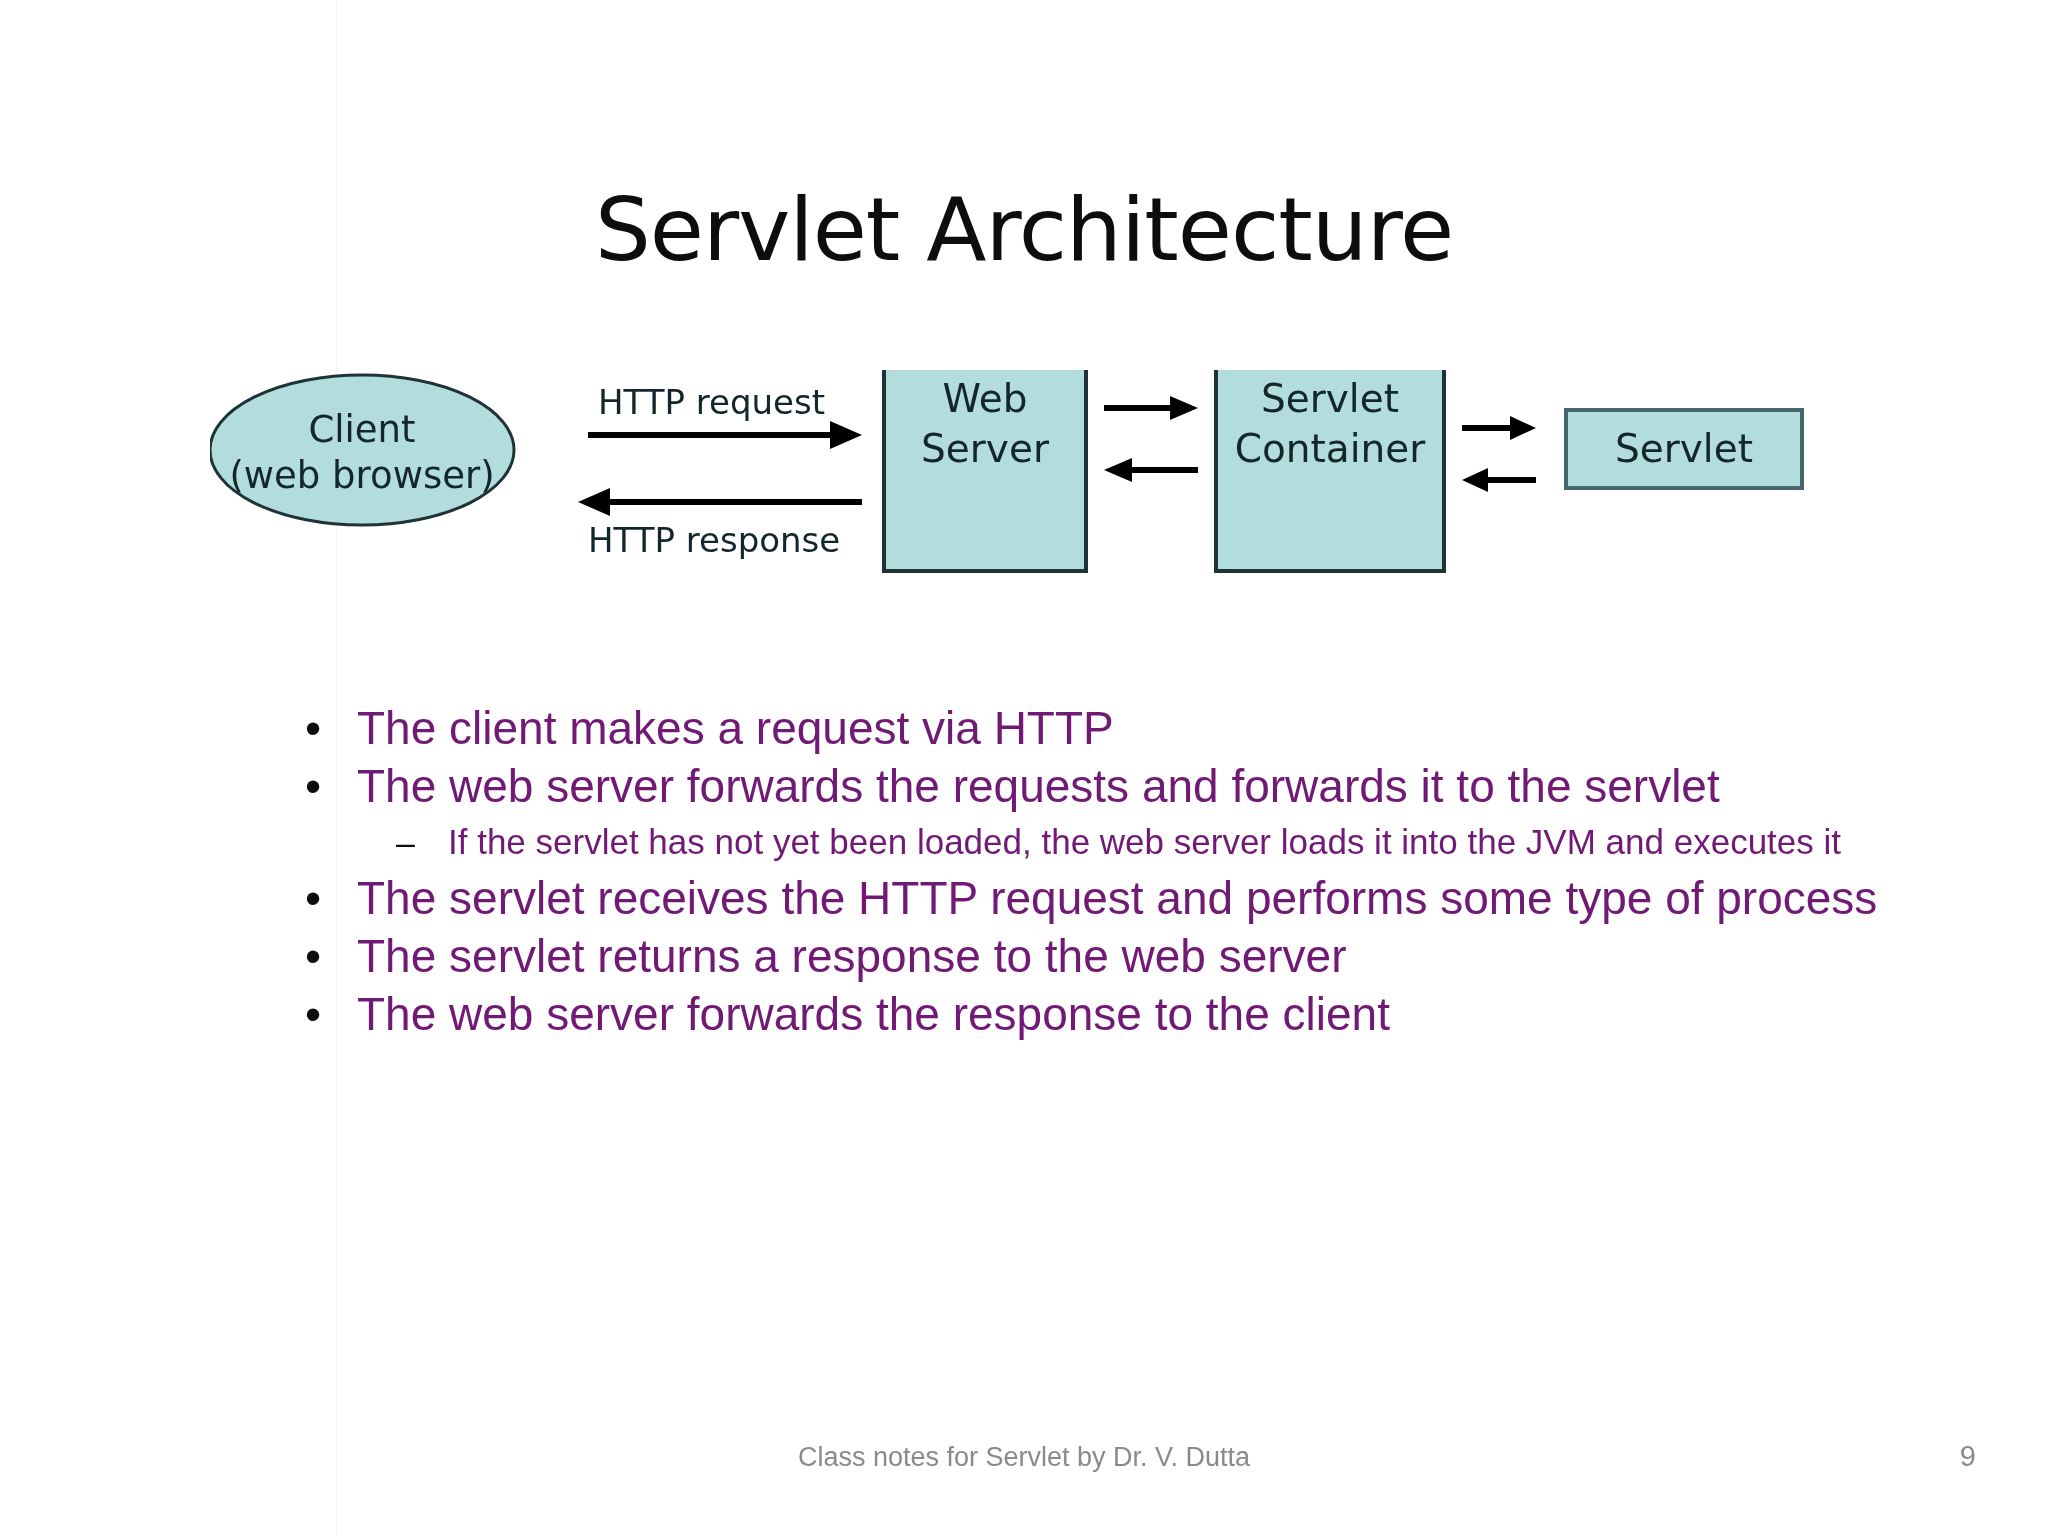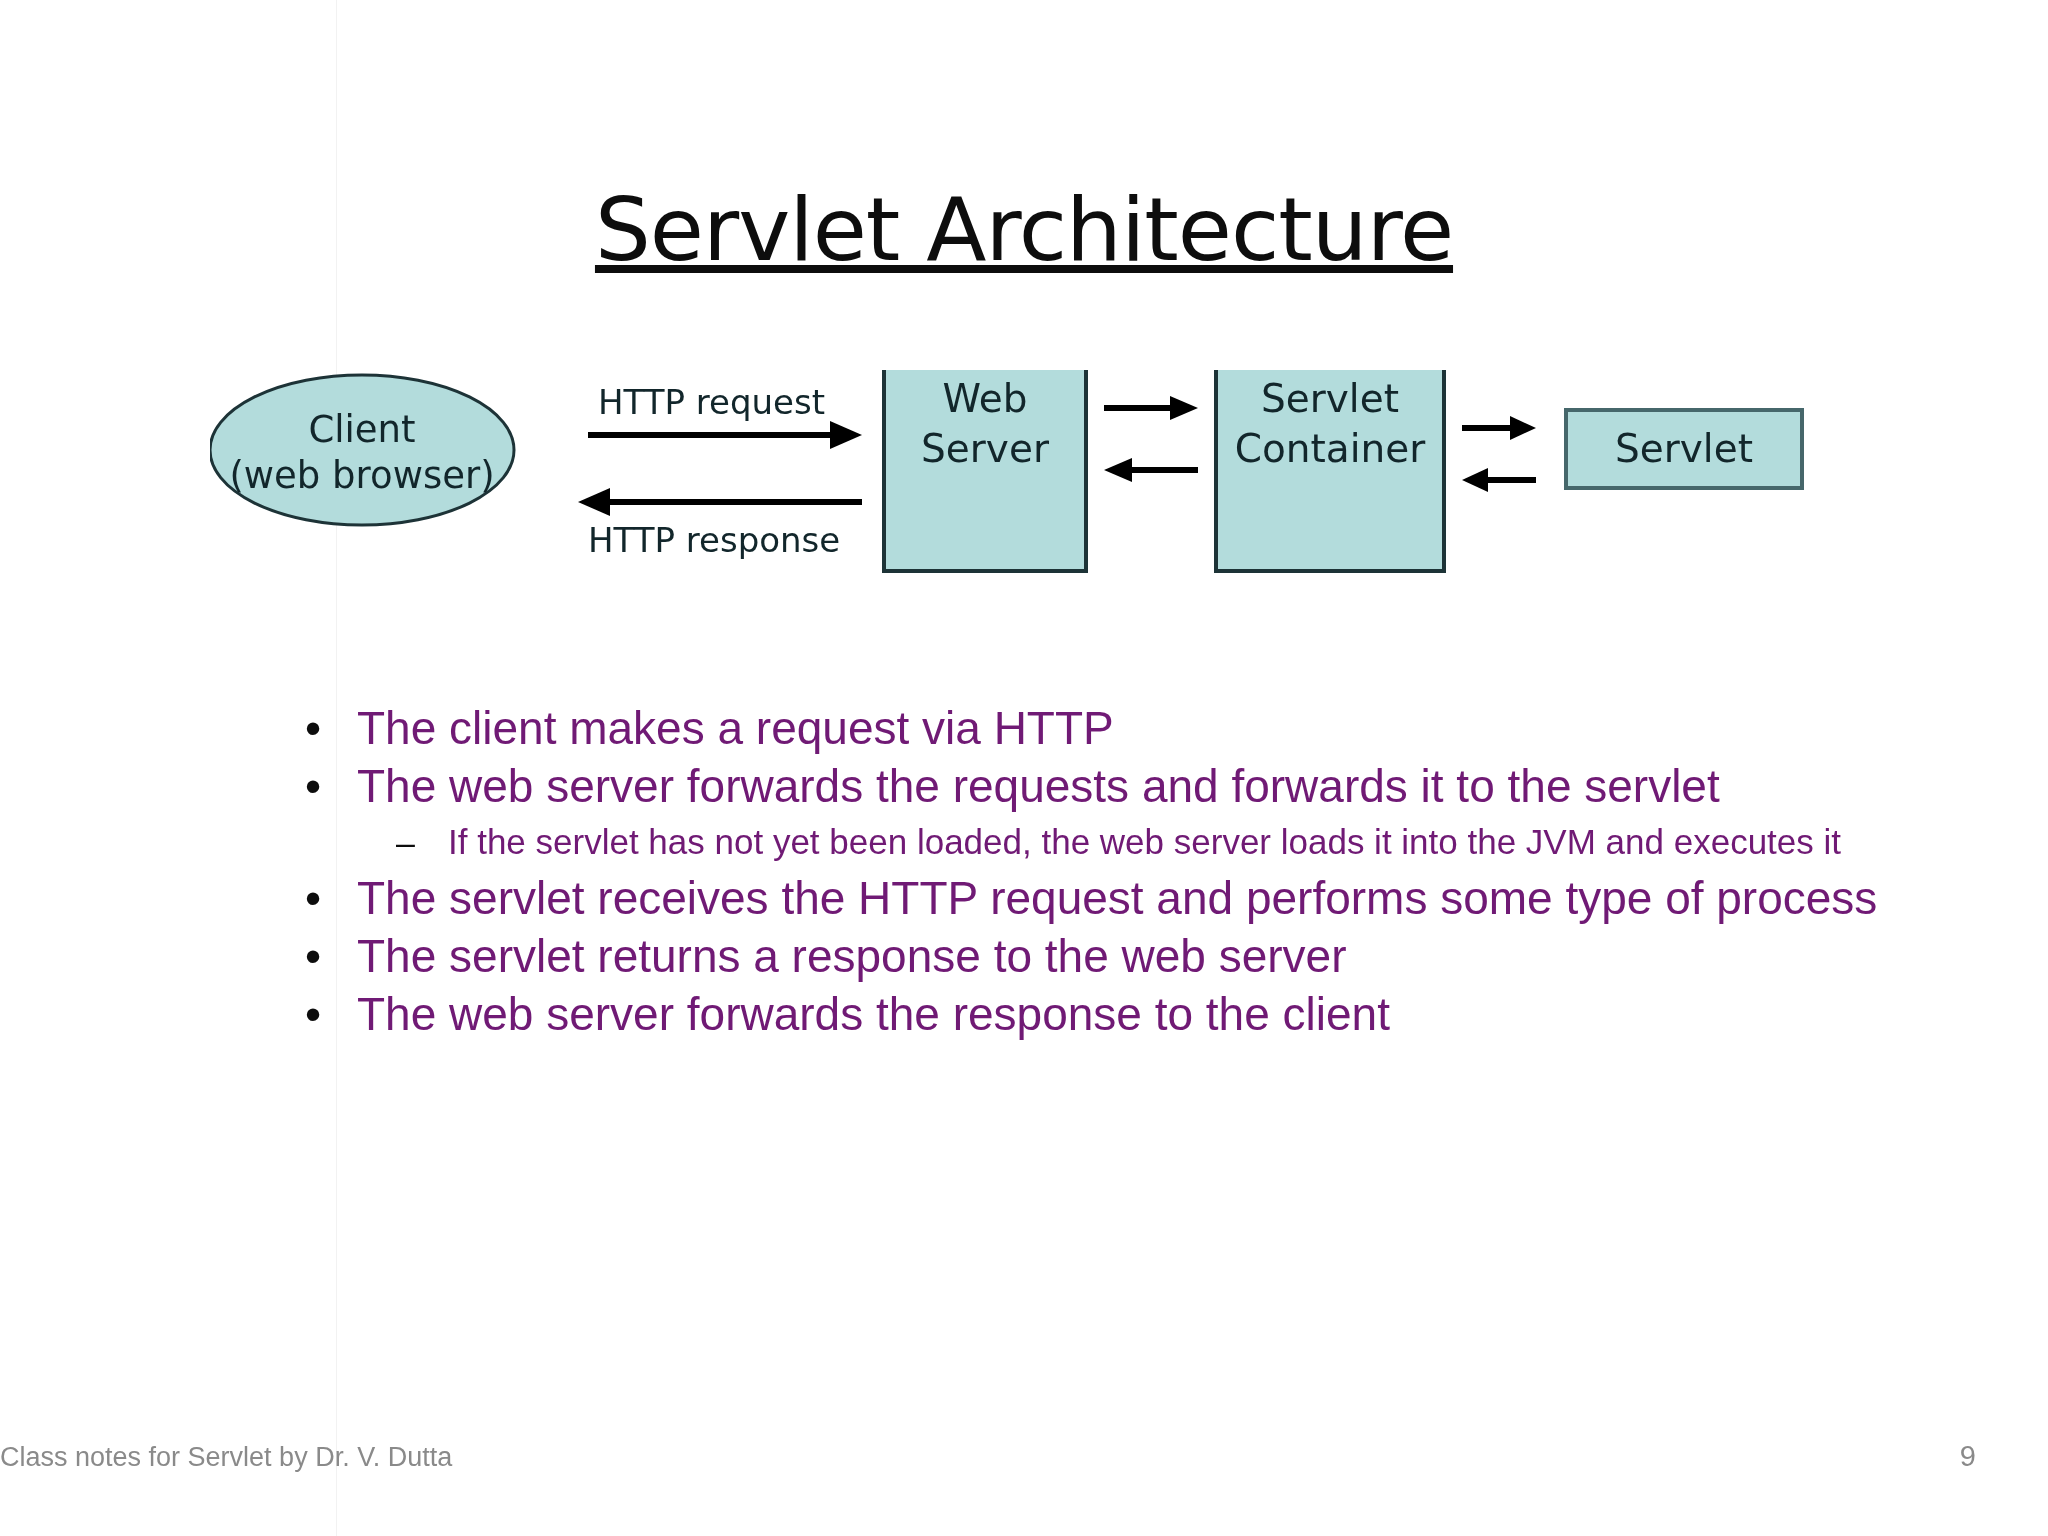--- a/index.html
+++ b/index.html
@@ -40,21 +40,20 @@
     left: 0;
     top: 178px;
     width: 2048px;
     text-align: center;
     font-size: 88px;
     font-weight: 400;
     letter-spacing: -1px;
     color: #0d0d0d;
     font-family: "DejaVu Sans", sans-serif;
     white-space: nowrap;
-    text-decoration: underline;
   }
 
   
   #diagram {
     position: absolute;
     left: 210px;
     top: 370px;
     width: 1700px;
     height: 300px;
   }
@@ -114,21 +113,21 @@
     font-size: 35px;
     line-height: 44px;
   }
 
   
   #footer-note {
     position: absolute;
     left: 0;
     top: 1442px;
     width: 2048px;
-    text-align: left;
+    text-align: center;
     font-size: 27px;
     color: #8a8a8a;
     font-family: "Liberation Sans", sans-serif;
   }
   #page-number {
     position: absolute;
     right: 72px;
     top: 1440px;
     font-size: 29px;
     color: #8a8a8a;

